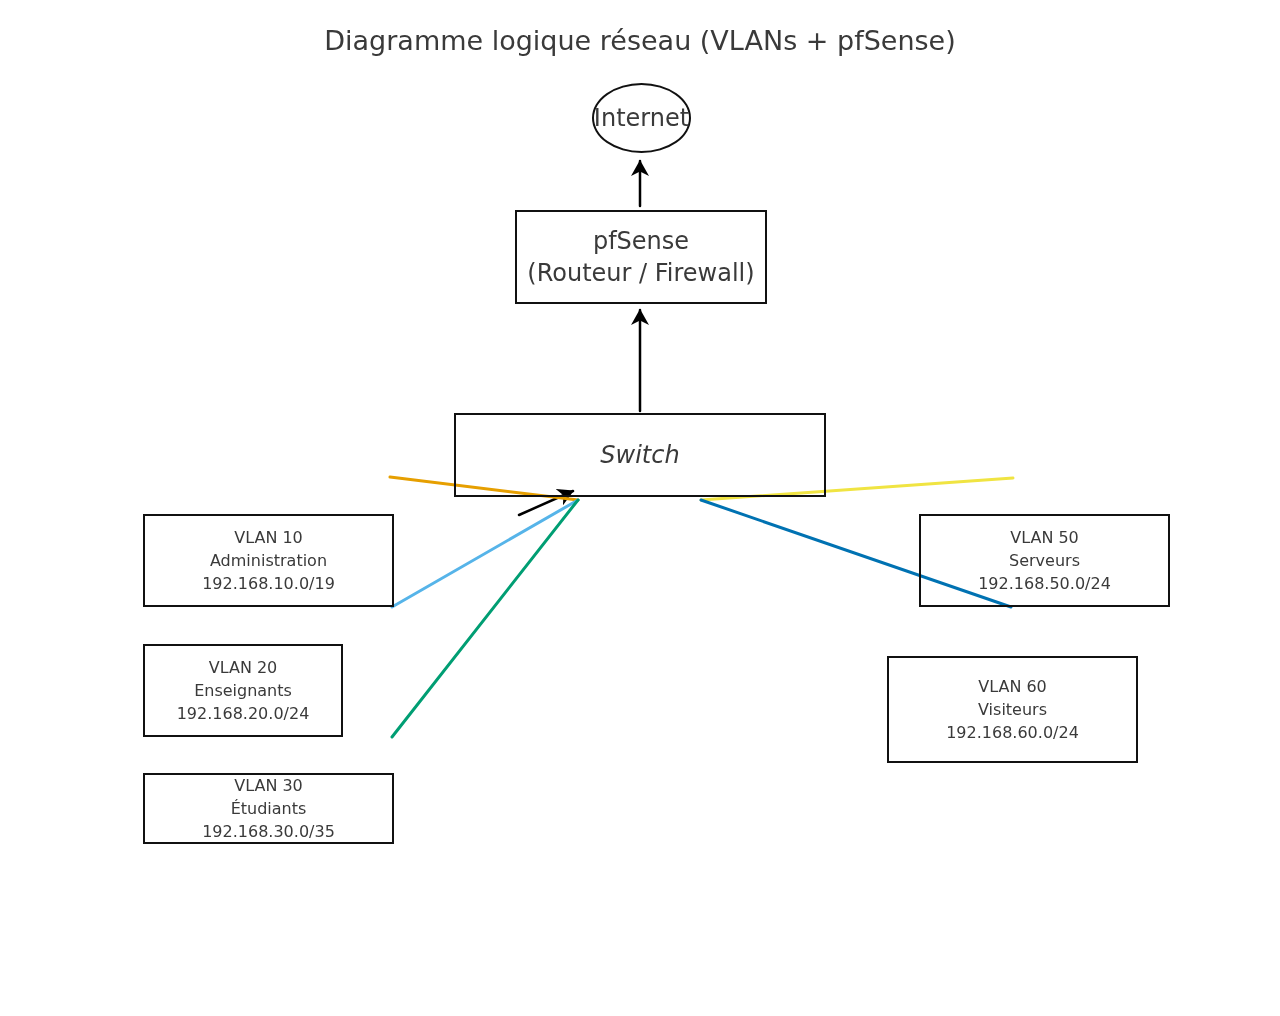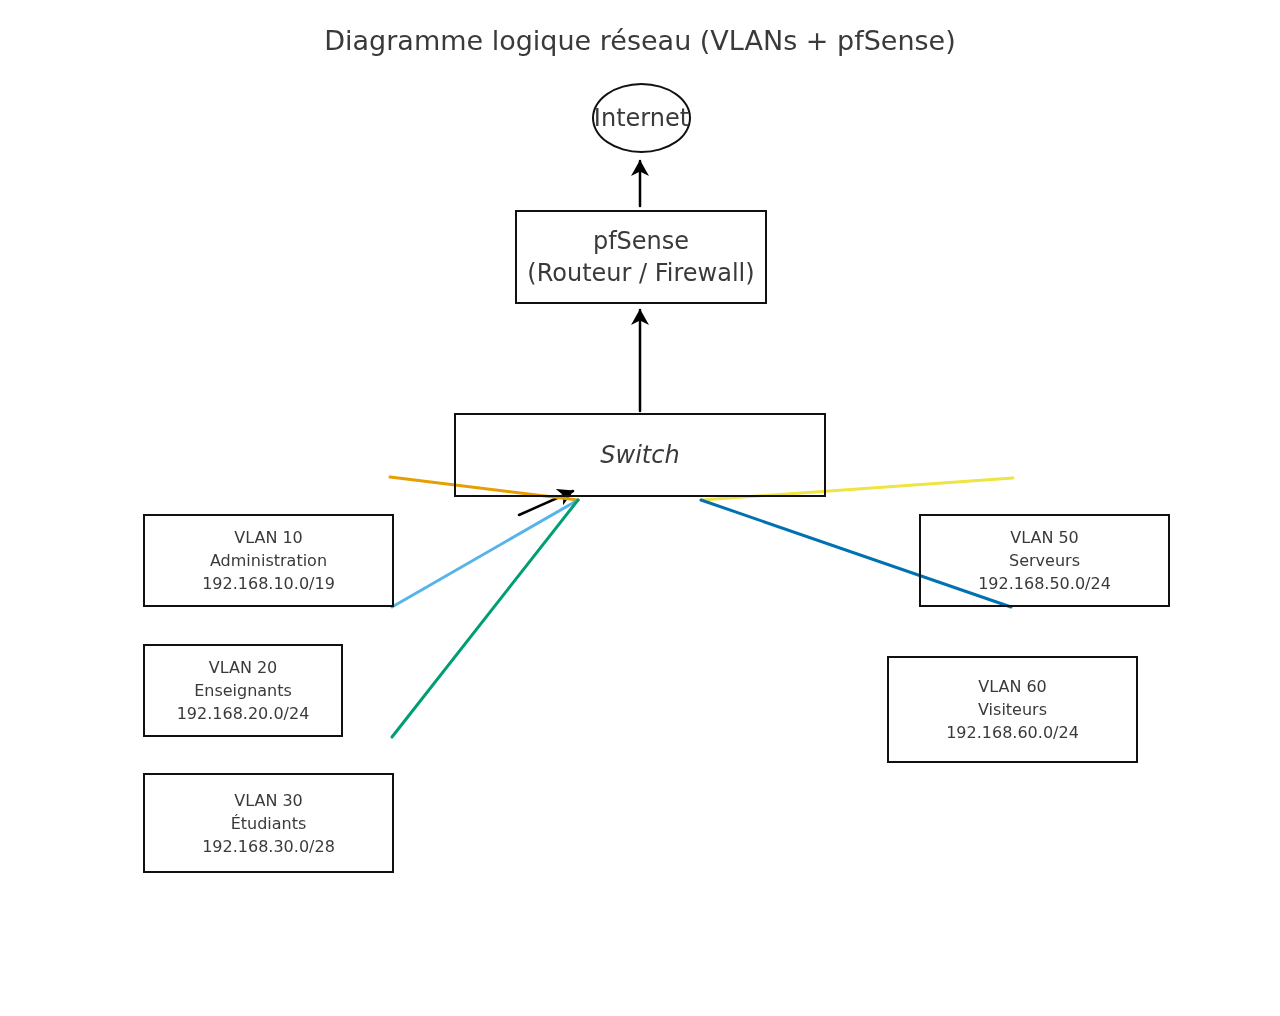--- a/index.html
+++ b/index.html
@@ -59,21 +59,21 @@
   }
   .ellipse {
     border-radius: 50%;
     border-width: 2.8px;
   }
   #internet-node { left: 592px; top: 83px; width: 99px; height: 70px; }
   #pfsense-node  { left: 515px; top: 210px; width: 252px; height: 94px; }
   #switch-node   { left: 454px; top: 413px; width: 372px; height: 84px; font-style: italic; }
   #vlan10-node   { left: 143px; top: 514px; width: 251px; height: 93px; }
   #vlan20-node   { left: 143px; top: 644px; width: 200px; height: 93px; }
-  #vlan30-node   { left: 143px; top: 773px; width: 251px; height: 100px; }
+  #vlan30-node   { left: 143px; top: 773px; width: 251px; height: 71px; }
   #vlan50-node   { left: 887px; top: 514px; width: 251px; height: 93px; margin-left: 32px; }
   #vlan60-node   { left: 887px; top: 644px; width: 251px; height: 107px; margin-top: 12px; }
 </style>
 </head>
 <body>
 
 <div class="canvas">
 
   <div class="title">Diagramme logique réseau (VLANs + pfSense)</div>
 
@@ -114,21 +114,21 @@
 
   <div id="vlan20-node" class="node">
     <div class="small-line">VLAN 20</div>
     <div class="small-line">Enseignants</div>
     <div class="small-line">192.168.20.0/24</div>
   </div>
 
   <div id="vlan30-node" class="node">
     <div class="small-line">VLAN 30</div>
     <div class="small-line">Étudiants</div>
-    <div class="small-line">192.168.30.0/28</div>
+    <div class="small-line">192.168.30.0/35</div>
   </div>
 
   <div id="vlan50-node" class="node">
     <div class="small-line">VLAN 50</div>
     <div class="small-line">Serveurs</div>
     <div class="small-line">192.168.50.0/24</div>
   </div>
 
   <div id="vlan60-node" class="node">
     <div class="small-line">VLAN 60</div>

